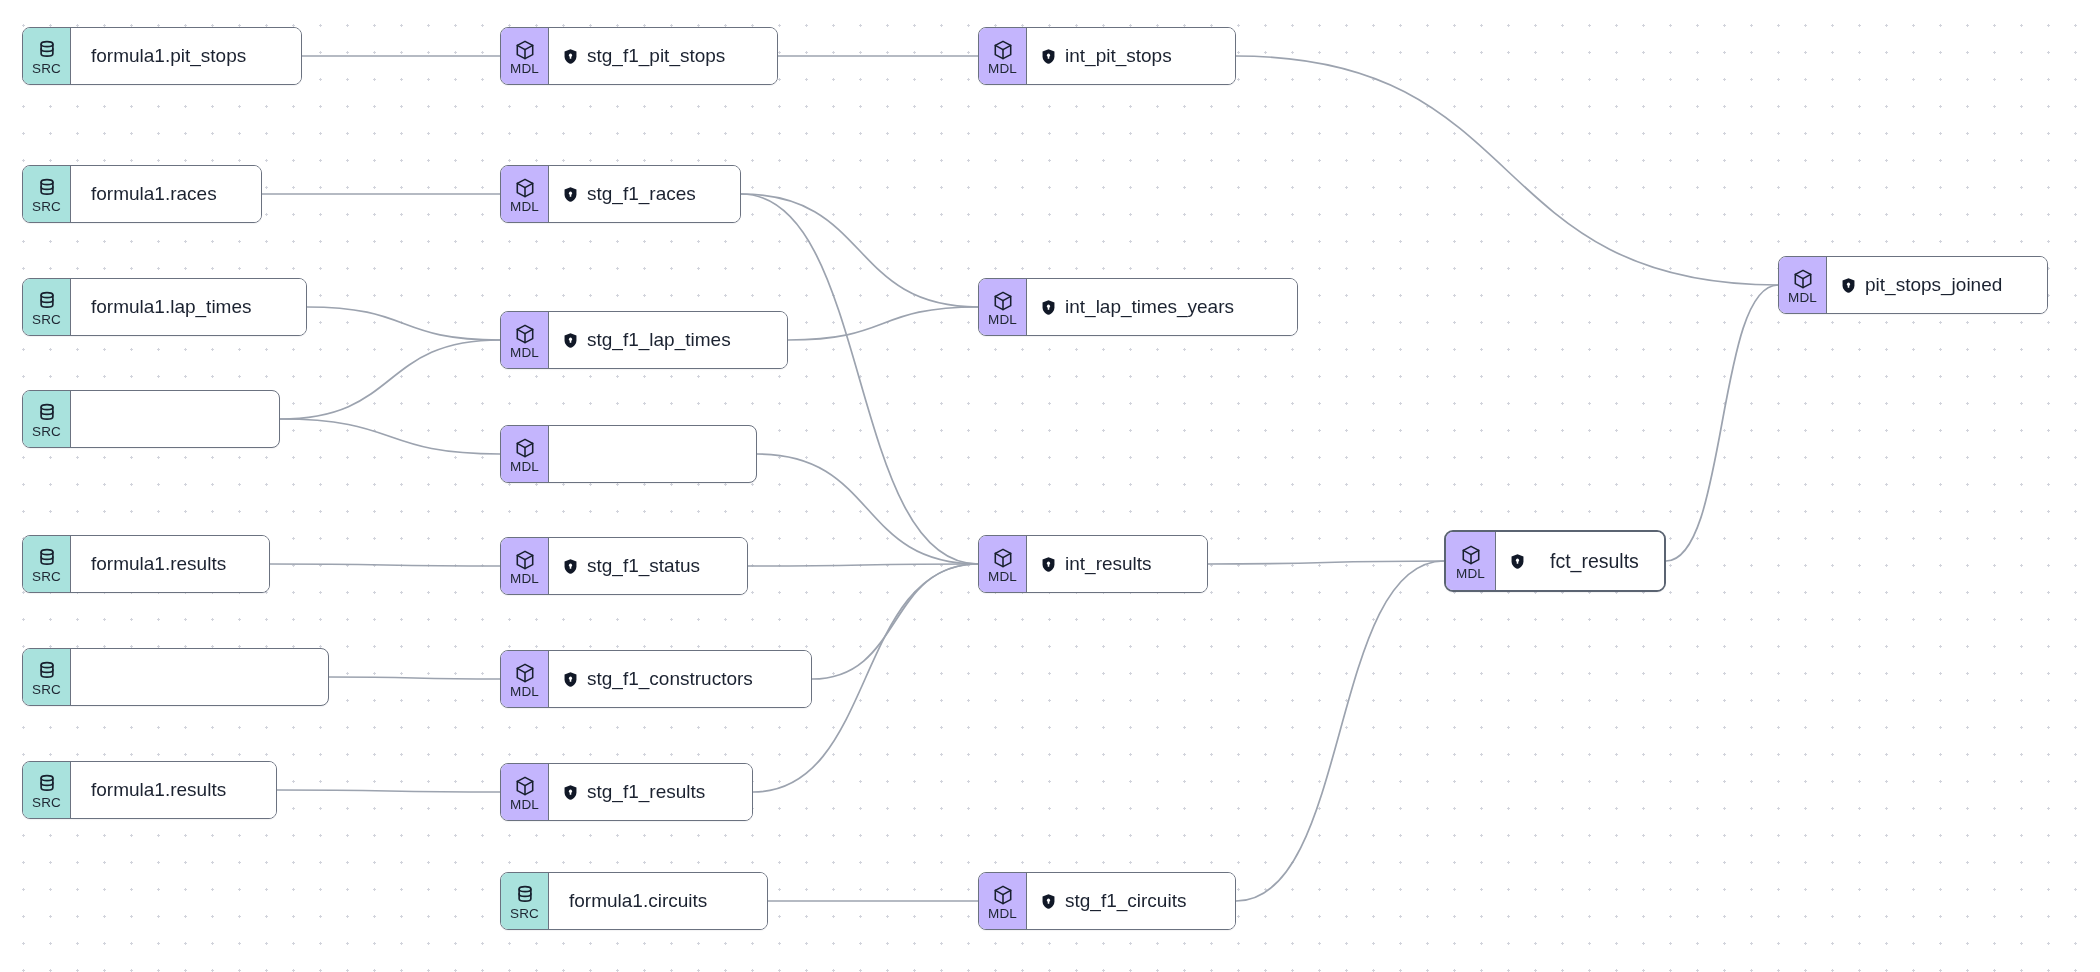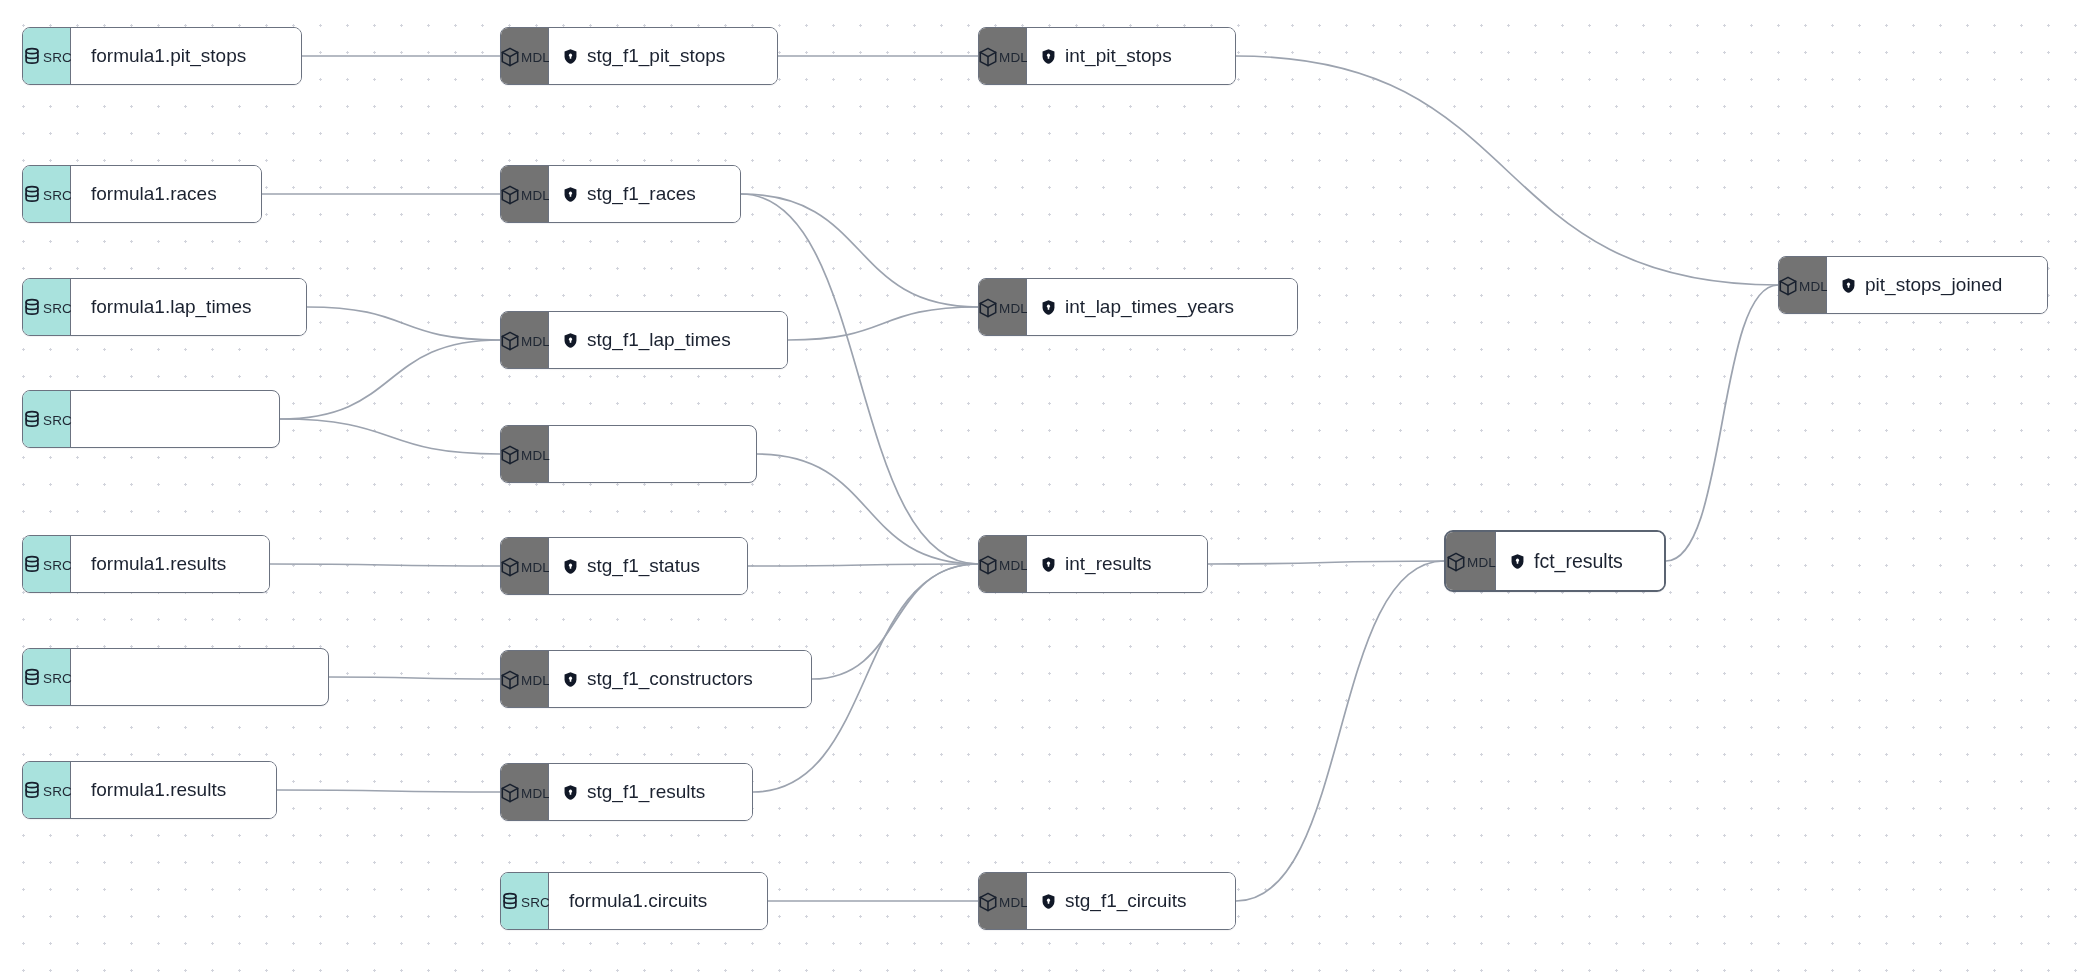--- a/index.html
+++ b/index.html
@@ -57,32 +57,33 @@
     height: 62px;
     border-width: 2px;
     border-color: #5b6472;
     border-radius: 9px;
   }
 
   .node-badge {
     flex: 0 0 auto;
     width: 48px;
     display: flex;
+    flex-direction: column;
     align-items: center;
     justify-content: center;
     gap: 0px;
     border-right: 1.4px solid #6b7280;
     box-sizing: border-box;
     padding-top: 2px;
   }
 
   .node.emphasis .node-badge { width: 50px; }
 
   .badge-src { background: #a9e2dd; }
-  .badge-mdl { background: #737373; }
+  .badge-mdl { background: #c4b5fd; }
 
   .badge-glyph {
     display: block;
     width: 22px;
     height: 22px;
     line-height: 0;
   }
   .badge-glyph svg { display: block; }
 
   .badge-text {
@@ -115,21 +116,21 @@
   .shield-icon svg { display: block; }
 
   .node-label {
     font-size: 19px;
     line-height: 22px;
     color: #1b2230;
     white-space: nowrap;
     font-weight: 400;
   }
 
-  .node.emphasis .node-label { font-size: 19.5px; }
+  .node.emphasis .node-label { font-size: 19.5px; margin-left: 16px; }
 </style>
 </head>
 <body>
 
 <div id="canvas">
   <svg id="edge-layer" width="2100" height="972" viewBox="0 0 2100 972">
       <path d="M 302 56 C 410.9 56, 391.1 56, 500 56" class="edge-path"></path>
       <path d="M 262 194 C 392.9 194, 369.1 194, 500 194" class="edge-path"></path>
       <path d="M 307 307 C 413.15 307, 393.85 340, 500 340" class="edge-path"></path>
       <path d="M 280 419 C 401 419, 379 340, 500 340" class="edge-path"></path>

